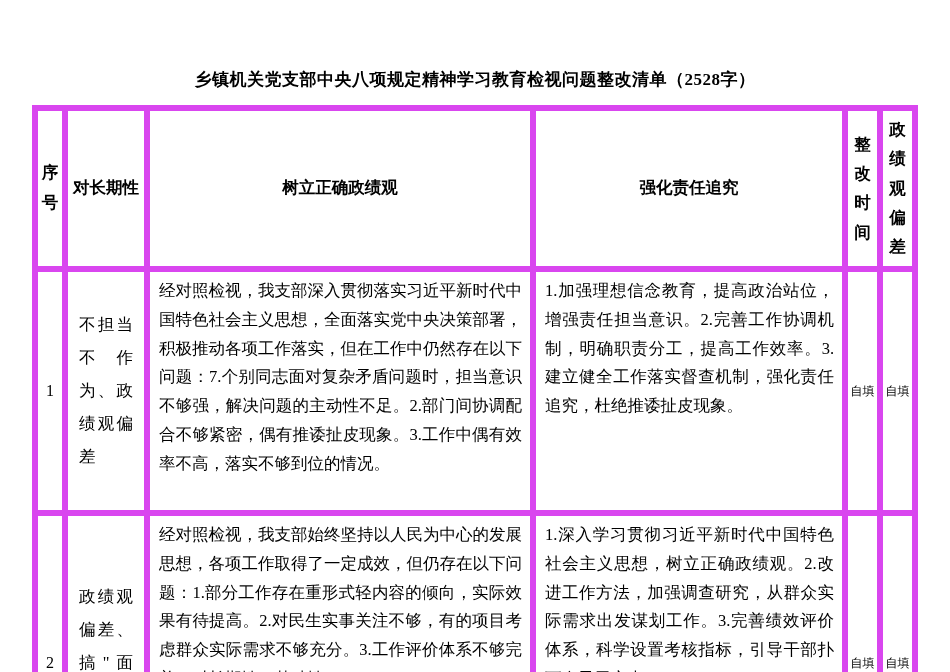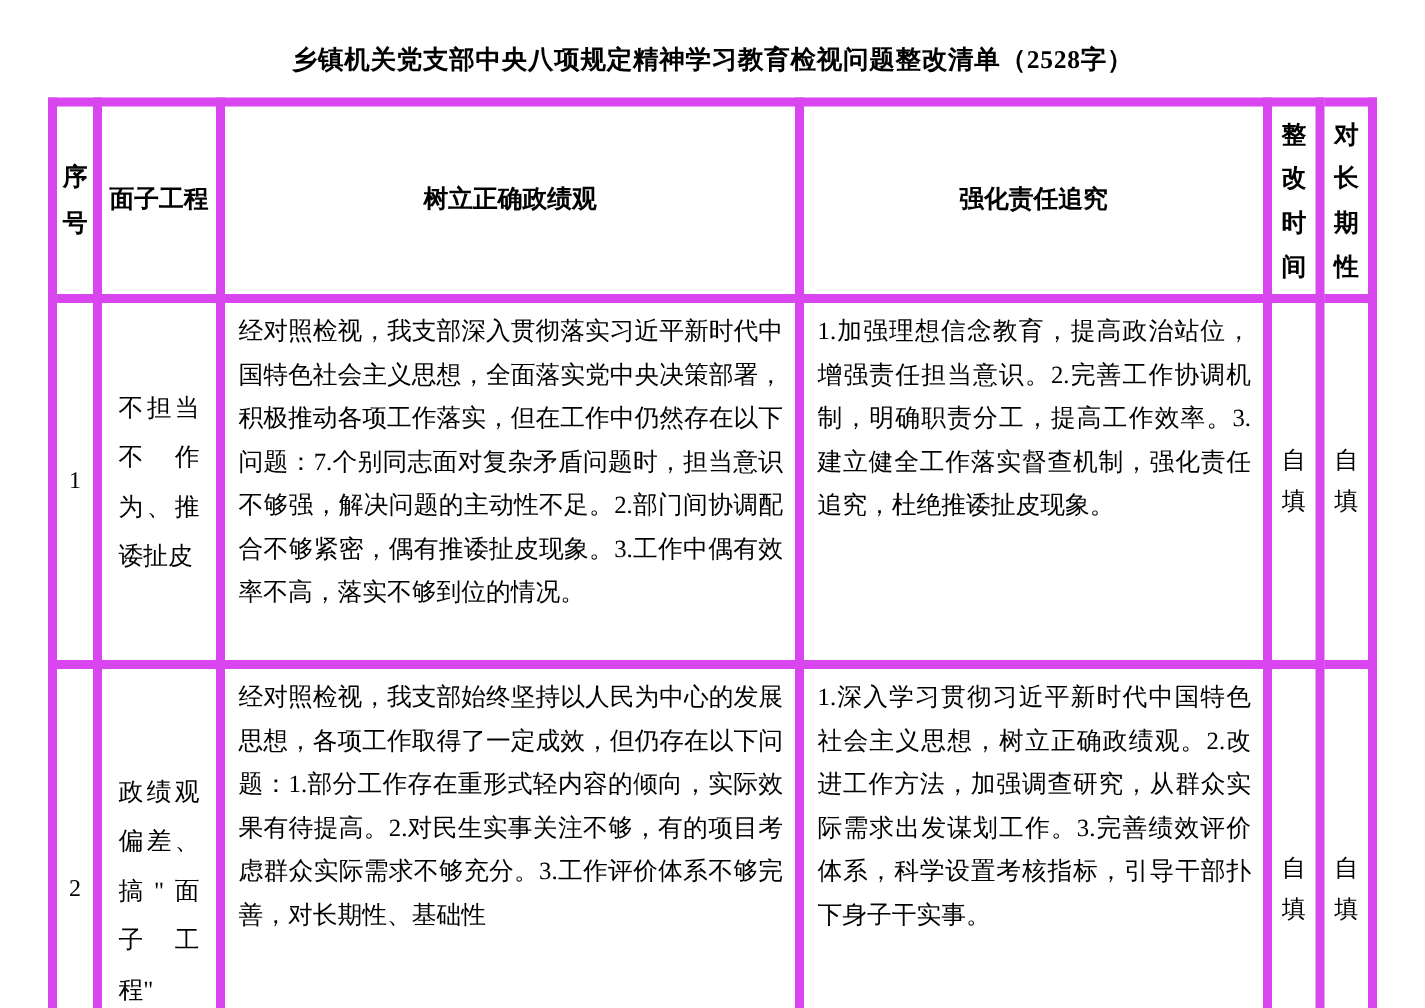--- a/index.html
+++ b/index.html
@@ -13,21 +13,21 @@
   .page {
     width: 950px; height: 672px;
     position: relative;
     overflow: hidden;
     background: #ffffff;
   }
   .doc-title {
     text-align: center;
     font-weight: bold;
     font-size: 17px;
-    padding-top: 28px;
+    padding-top: 68px;
     padding-bottom: 14px;
     letter-spacing: 0.5px;
   }
   table.rect-table {
     border-collapse: collapse;
     table-layout: fixed;
     width: 880px;
     margin: 0 auto;
   }
   .rect-table th, .rect-table td {
@@ -68,21 +68,21 @@
     text-align: justify;
     text-justify: inter-character;
     line-height: 1.75;
   }
   td.cell-fill {
     text-align: center;
     vertical-align: middle;
     word-break: break-all;
     padding: 2px 1px;
     line-height: 1.7;
-    font-size: 16px;
+    font-size: 12px;
   }
   tr.row-1 > td { height: 244px; }
   tr.row-2 > td { height: 300px; }
 </style>
 </head>
 <body>
 
 <div class="page">
 
   <div class="doc-title">乡镇机关党支部中央八项规定精神学习教育检视问题整改清单（2528字）</div>
@@ -92,31 +92,31 @@
       <col style="width:30px">
       <col style="width:82px">
       <col style="width:386px">
       <col style="width:312px">
       <col style="width:35px">
       <col style="width:35px">
     </colgroup>
     <thead>
       <tr>
         <th>序号</th>
-        <th>面子工程</th>
+        <th>对长期性</th>
         <th>树立正确政绩观</th>
         <th>强化责任追究</th>
         <th class="vhead">整改时间</th>
-        <th class="vhead">对长期性</th>
+        <th class="vhead">政绩观偏差</th>
       </tr>
     </thead>
     <tbody>
       <tr class="row-1">
         <td class="cell-no">1</td>
-        <td class="cell-type">不担当不作为、推诿扯皮</td>
+        <td class="cell-type">不担当不作为、政绩观偏差</td>
         <td class="cell-body">经对照检视，我支部深入贯彻落实习近平新时代中国特色社会主义思想，全面落实党中央决策部署，积极推动各项工作落实，但在工作中仍然存在以下问题：7.个别同志面对复杂矛盾问题时，担当意识不够强，解决问题的主动性不足。2.部门间协调配合不够紧密，偶有推诿扯皮现象。3.工作中偶有效率不高，落实不够到位的情况。</td>
         <td class="cell-body">1.加强理想信念教育，提高政治站位，增强责任担当意识。2.完善工作协调机制，明确职责分工，提高工作效率。3.建立健全工作落实督查机制，强化责任追究，杜绝推诿扯皮现象。</td>
         <td class="cell-fill">自填</td>
         <td class="cell-fill">自填</td>
       </tr>
       <tr class="row-2">
         <td class="cell-no">2</td>
         <td class="cell-type">政绩观偏差、搞"面子工程"</td>
         <td class="cell-body">经对照检视，我支部始终坚持以人民为中心的发展思想，各项工作取得了一定成效，但仍存在以下问题：1.部分工作存在重形式轻内容的倾向，实际效果有待提高。2.对民生实事关注不够，有的项目考虑群众实际需求不够充分。3.工作评价体系不够完善，对长期性、基础性</td>
         <td class="cell-body">1.深入学习贯彻习近平新时代中国特色社会主义思想，树立正确政绩观。2.改进工作方法，加强调查研究，从群众实际需求出发谋划工作。3.完善绩效评价体系，科学设置考核指标，引导干部扑下身子干实事。</td>

